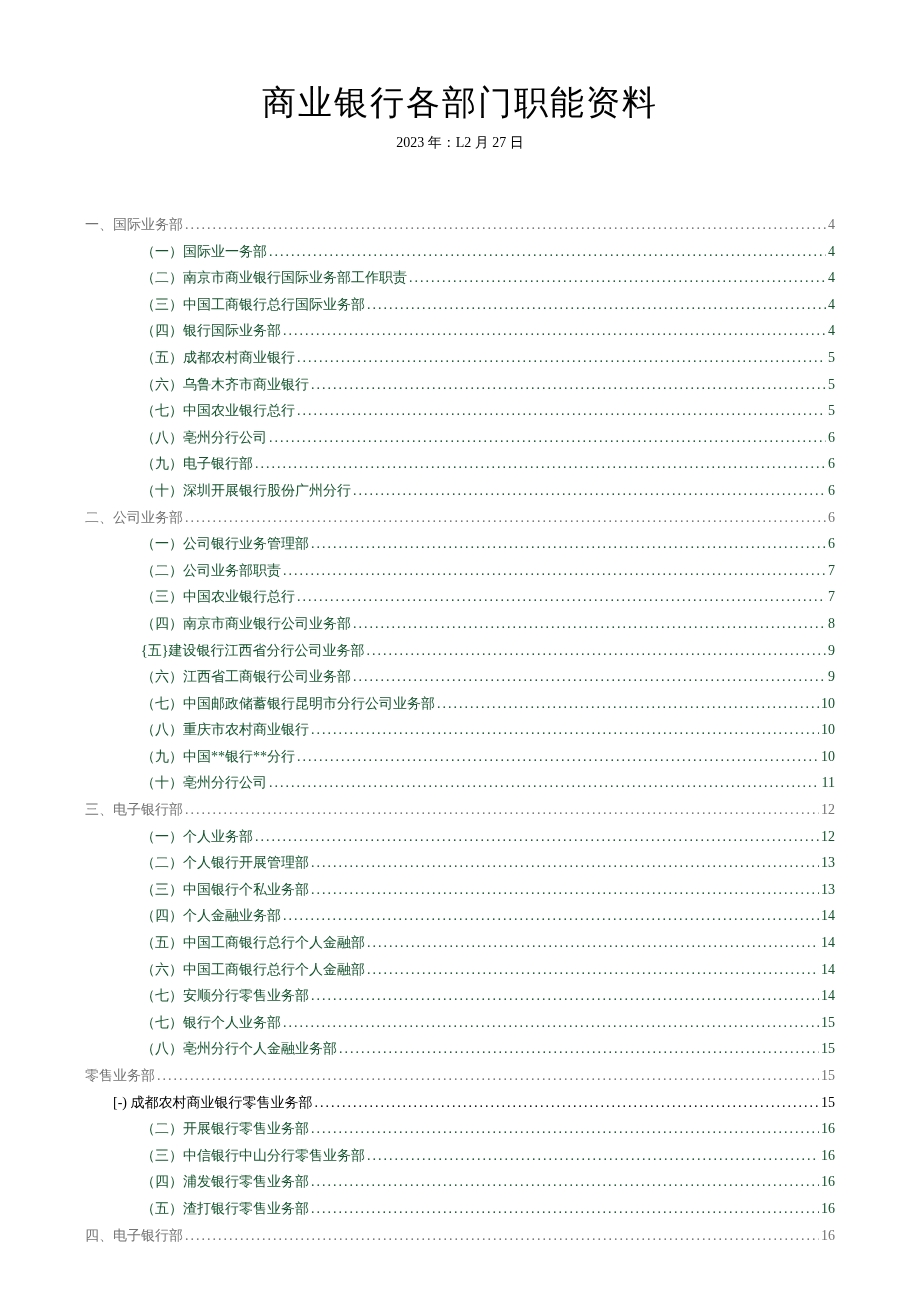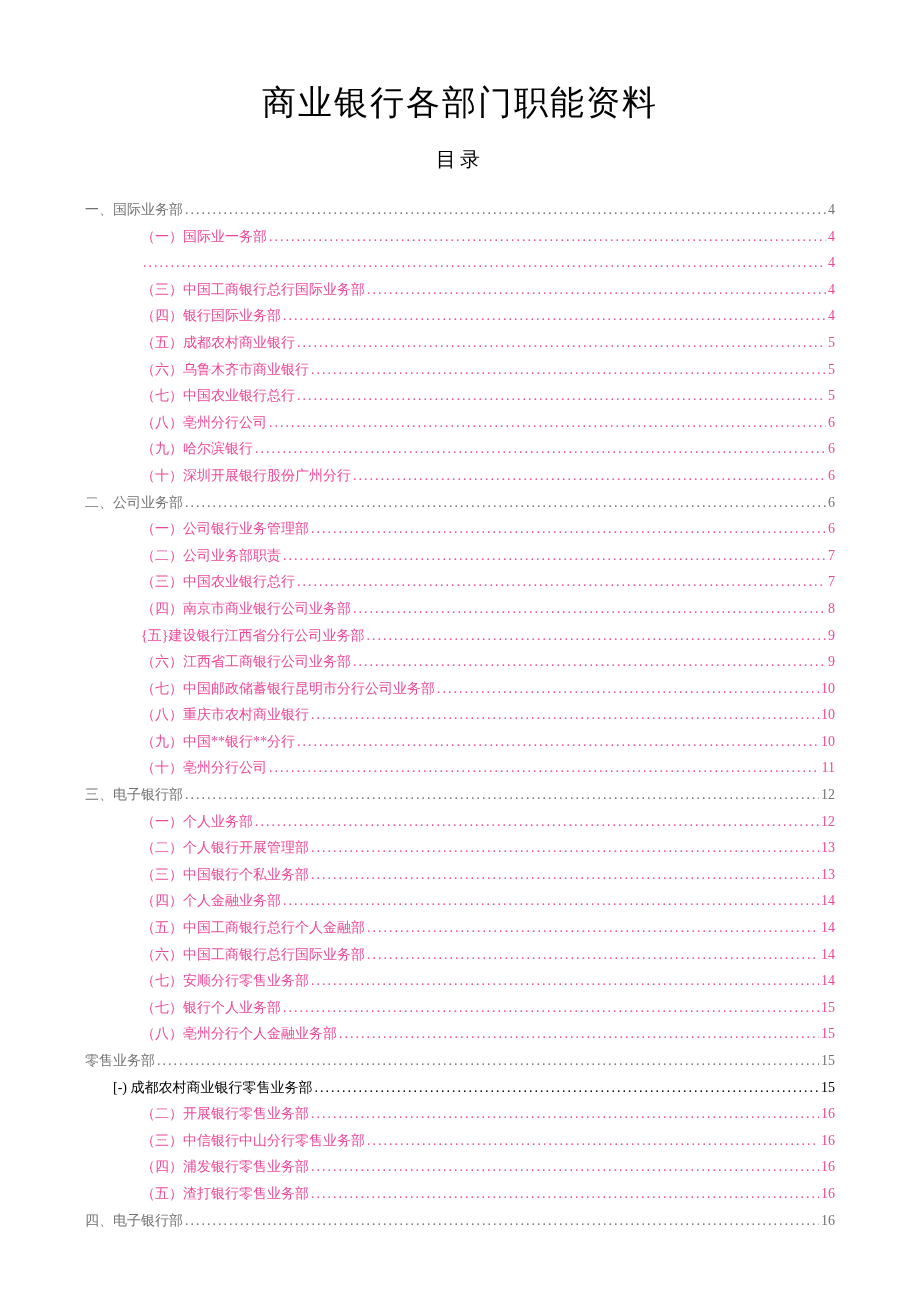--- a/index.html
+++ b/index.html
@@ -11,21 +11,21 @@
     width: 920px;
   }
   .page {
     padding: 80px 85px 60px 85px;
   }
   .title {
     text-align: center;
     font-size: 34px;
     font-family: "SimSun", "宋体", serif;
     letter-spacing: 2px;
-    margin-bottom: 20px;
+    margin-bottom: 8px;
   }
   .date {
     text-align: center;
     font-size: 14px;
     font-family: "SimSun", "宋体", serif;
     margin-bottom: 60px;
   }
   .toc-title {
     text-align: center;
     font-size: 20px;
@@ -40,21 +40,21 @@
   .toc-row {
     display: flex;
     align-items: baseline;
     white-space: nowrap;
   }
   .toc-row.level-1 {
     color: #737373;
     margin-left: 0;
   }
   .toc-row.level-2 {
-    color: #ec4899;
+    color: #14532d;
     margin-left: 56px;
   }
   .toc-row.level-2b {
     color: #000000;
     margin-left: 28px;
   }
   .toc-label {
     flex: 0 0 auto;
   }
   .toc-dots {
@@ -68,33 +68,34 @@
   }
   .toc-page {
     flex: 0 0 auto;
   }
 </style>
 </head>
 <body>
 
 <div class="page">
   <div class="title">商业银行各部门职能资料</div>
-  <div class="toc-title">目录</div>
+  <div class="date">2023 年：L2 月 27 日</div>
   <div class="toc" id="toc">
       <div class="toc-row level-1">
         <span class="toc-label">一、国际业务部</span>
         <span class="toc-dots"></span>
         <span class="toc-page">4</span>
       </div>
       <div class="toc-row level-2">
         <span class="toc-label">（一）国际业一务部</span>
         <span class="toc-dots"></span>
         <span class="toc-page">4</span>
       </div>
       <div class="toc-row level-2">
+        <span class="toc-label">（二）南京市商业银行国际业务部工作职责</span>
         <span class="toc-dots"></span>
         <span class="toc-page">4</span>
       </div>
       <div class="toc-row level-2">
         <span class="toc-label">（三）中国工商银行总行国际业务部</span>
         <span class="toc-dots"></span>
         <span class="toc-page">4</span>
       </div>
       <div class="toc-row level-2">
         <span class="toc-label">（四）银行国际业务部</span>
@@ -115,21 +116,21 @@
         <span class="toc-label">（七）中国农业银行总行</span>
         <span class="toc-dots"></span>
         <span class="toc-page">5</span>
       </div>
       <div class="toc-row level-2">
         <span class="toc-label">（八）亳州分行公司</span>
         <span class="toc-dots"></span>
         <span class="toc-page">6</span>
       </div>
       <div class="toc-row level-2">
-        <span class="toc-label">（九）哈尔滨银行</span>
+        <span class="toc-label">（九）电子银行部</span>
         <span class="toc-dots"></span>
         <span class="toc-page">6</span>
       </div>
       <div class="toc-row level-2">
         <span class="toc-label">（十）深圳开展银行股份广州分行</span>
         <span class="toc-dots"></span>
         <span class="toc-page">6</span>
       </div>
       <div class="toc-row level-1">
         <span class="toc-label">二、公司业务部</span>
@@ -210,21 +211,21 @@
         <span class="toc-label">（四）个人金融业务部</span>
         <span class="toc-dots"></span>
         <span class="toc-page">14</span>
       </div>
       <div class="toc-row level-2">
         <span class="toc-label">（五）中国工商银行总行个人金融部</span>
         <span class="toc-dots"></span>
         <span class="toc-page">14</span>
       </div>
       <div class="toc-row level-2">
-        <span class="toc-label">（六）中国工商银行总行国际业务部</span>
+        <span class="toc-label">（六）中国工商银行总行个人金融部</span>
         <span class="toc-dots"></span>
         <span class="toc-page">14</span>
       </div>
       <div class="toc-row level-2">
         <span class="toc-label">（七）安顺分行零售业务部</span>
         <span class="toc-dots"></span>
         <span class="toc-page">14</span>
       </div>
       <div class="toc-row level-2">
         <span class="toc-label">（七）银行个人业务部</span>

